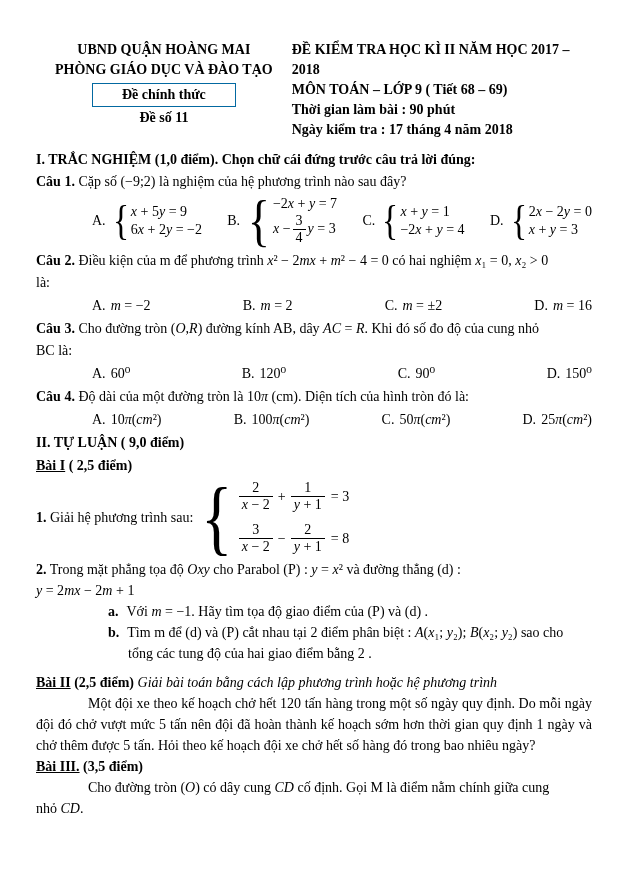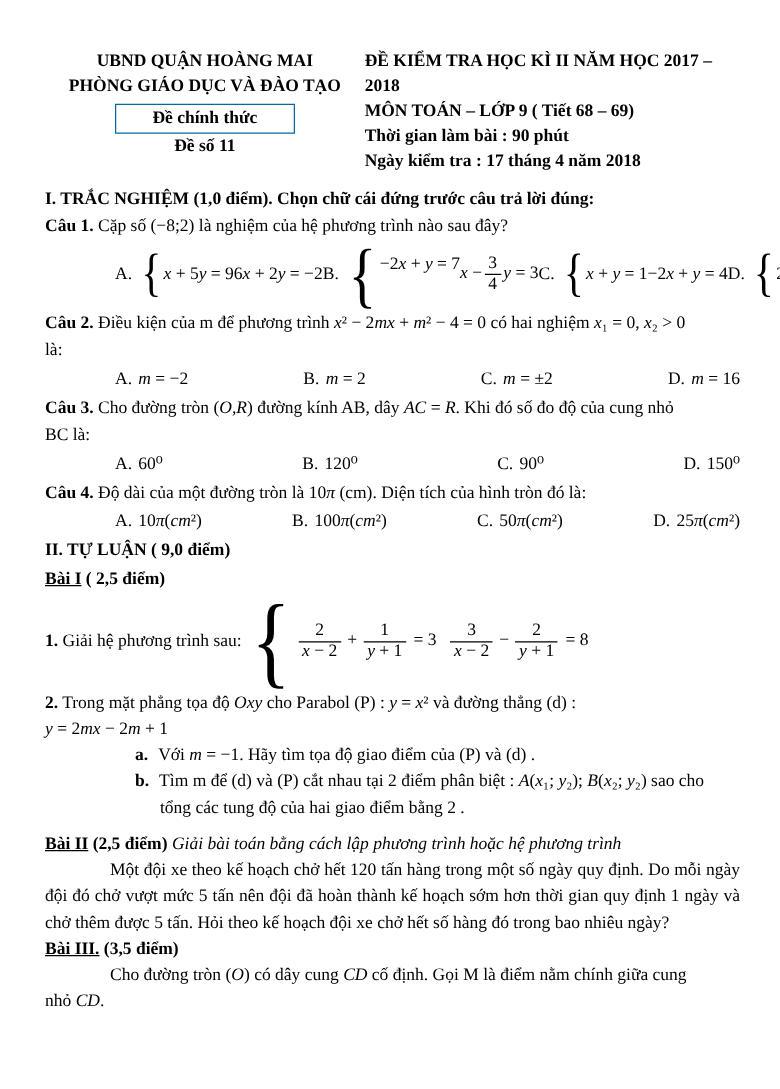--- a/index.html
+++ b/index.html
@@ -27,21 +27,21 @@
   .optrow{display:flex;justify-content:space-between;padding-left:56px;margin:2px 0 2px;}
   .optrow-sys{align-items:center;margin:3px 0 4px;}
   .opt{display:inline-flex;align-items:center;white-space:nowrap;}
   .olabel{margin-right:5px;}
   
   .sys{display:inline-flex;align-items:center;}
   .brace{line-height:0.85;font-weight:400;transform:scaleX(0.8);}
   .br2{font-size:42px;}
   .brB{font-size:58px;}
   .brT{font-size:82px;}
-  .eqs{display:inline-flex;flex-direction:row;justify-content:flex-end;}
+  .eqs{display:inline-flex;flex-direction:column;justify-content:flex-end;}
   .eqs .eqline{display:block;line-height:18px;white-space:nowrap;}
   
   .frac{display:inline-block;text-align:center;vertical-align:middle;margin:0 2px;}
   .frac .fn{display:block;border-bottom:1px solid #000;padding:0 3px;line-height:16px;}
   .frac .fd{display:block;padding:0 3px;line-height:16px;}
   
   .sysline{display:flex;align-items:center;margin:4px 0 4px;}
   .sysline .lead{white-space:nowrap;margin-right:4px;}
   .eqs-tall{gap:9px;}
   .eqs-tall .eqfrac{display:flex;align-items:center;white-space:nowrap;line-height:16px;}
@@ -77,21 +77,21 @@
       <div class="b">MÔN TOÁN – LỚP 9 ( Tiết 68 – 69)</div>
       <div class="b">Thời gian làm bài : 90 phút</div>
       <div class="b">Ngày kiểm tra : 17 tháng 4 năm 2018</div>
     </div>
   </div>
 
   <div class="s1head b">I. TRẮC NGHIỆM (1,0 điểm). Chọn chữ cái đứng trước câu trả lời đúng:</div>
 
   <div class="qline">
     <span class="b">Câu 1.</span>
-    <span>Cặp số (−8;2) là nghiệm của hệ phương trình nào sau đây?</span>
+    <span>Cặp số (−9;2) là nghiệm của hệ phương trình nào sau đây?</span>
   </div>
   <div class="optrow optrow-sys">
     <span class="opt">
       <span class="olabel">A.</span>
       <span class="sys">
         <span class="brace br2">{</span>
         <span class="eqs">
           <span class="eqline math"><i>x</i> + 5<i>y</i> = 9</span>
           <span class="eqline math">6<i>x</i> + 2<i>y</i> = −2</span>
         </span>

